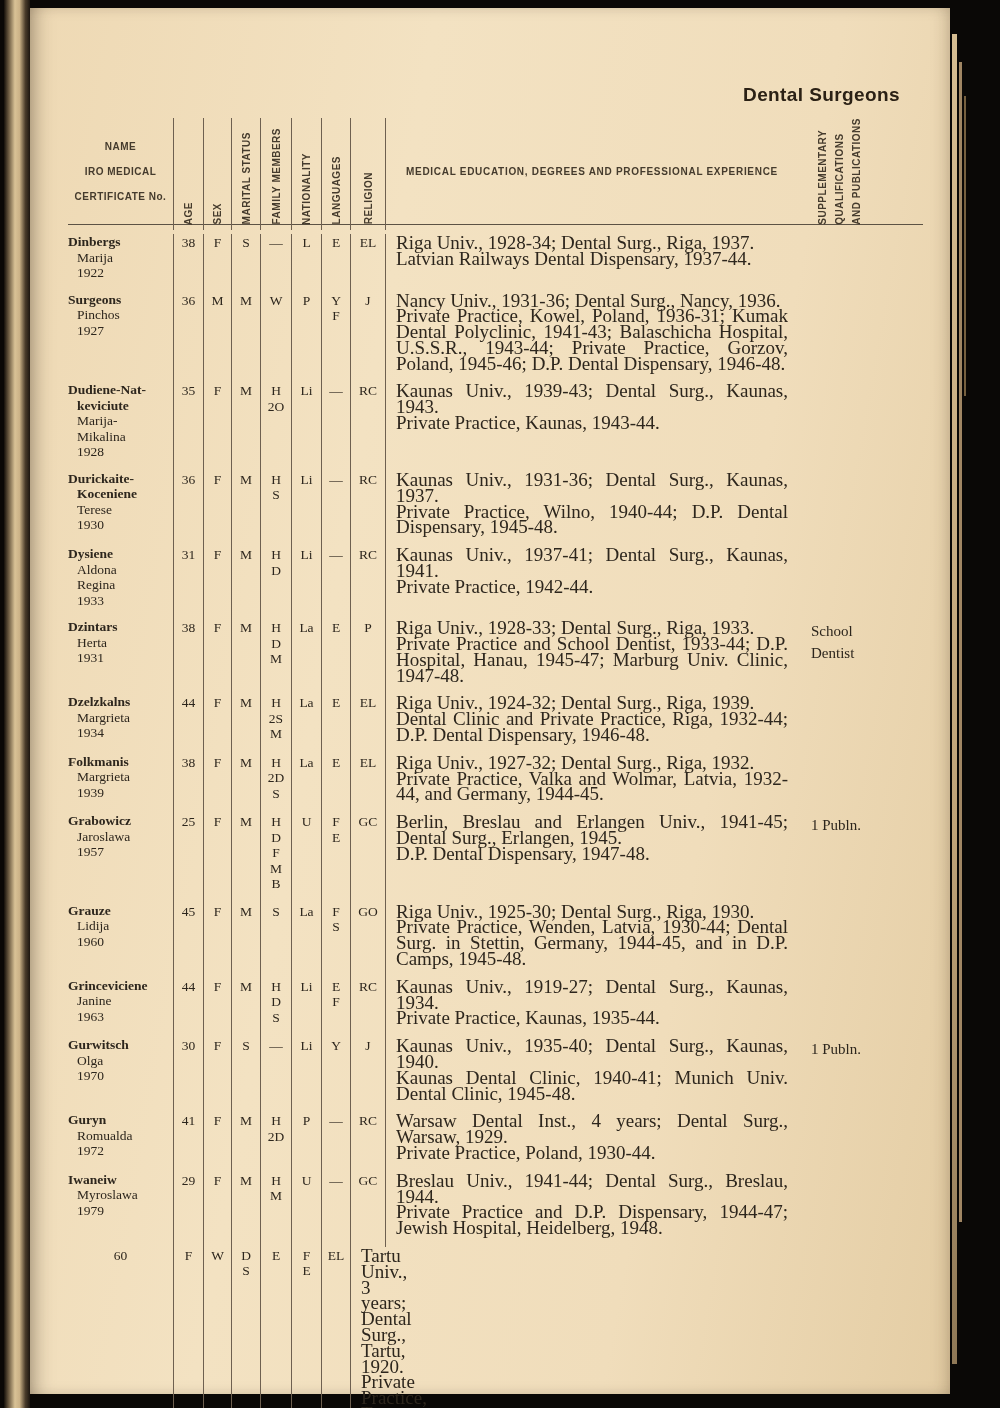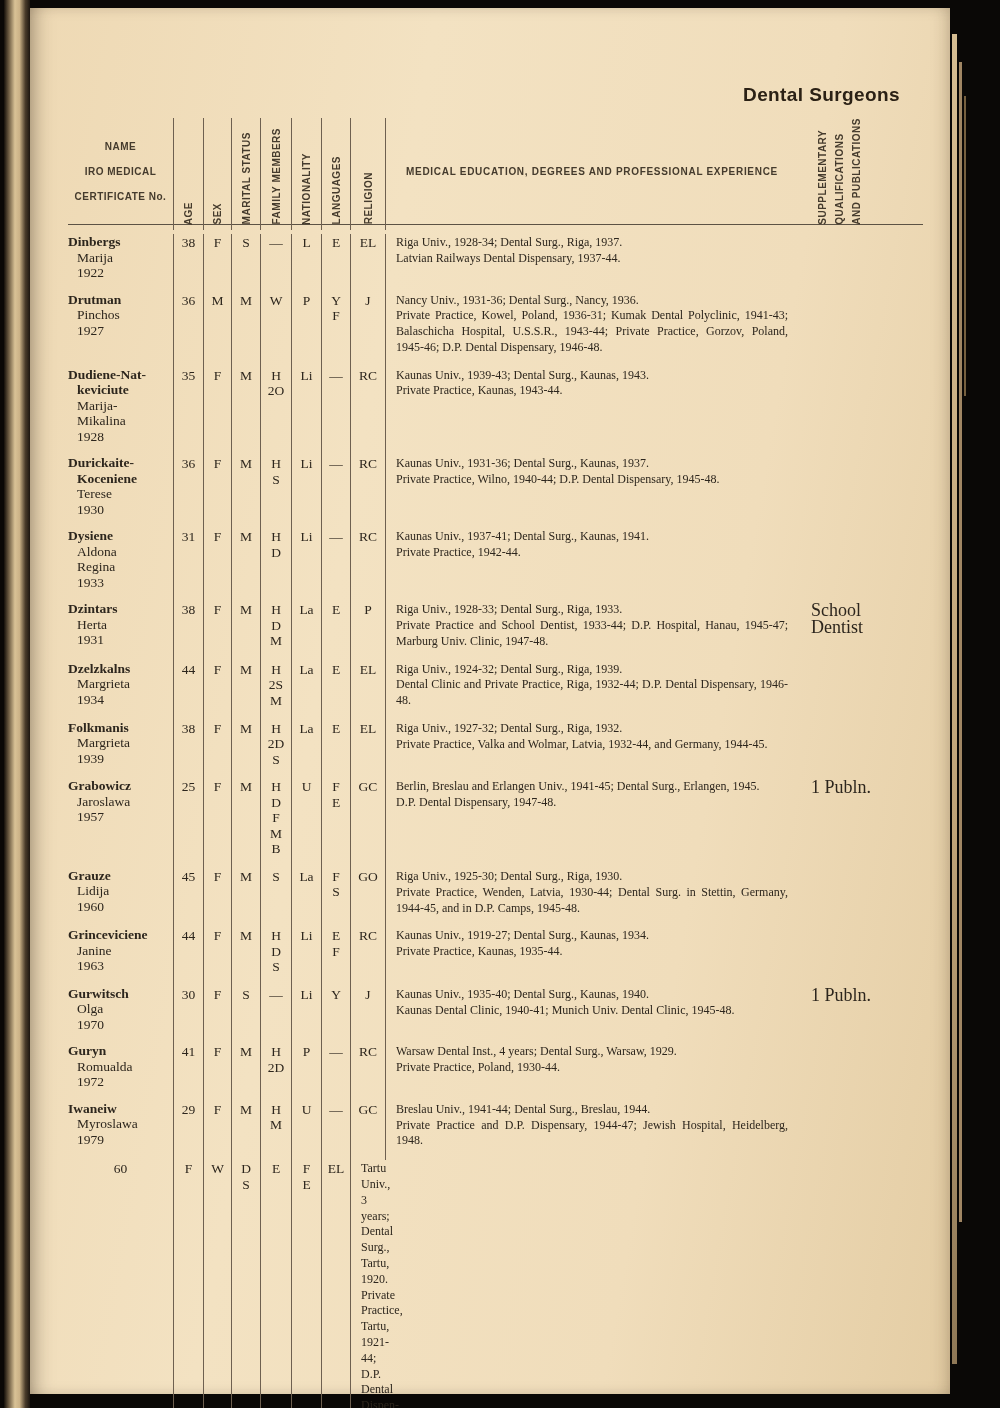--- a/index.html
+++ b/index.html
@@ -53,22 +53,22 @@
   .vert { writing-mode:vertical-rl; transform:rotate(180deg); white-space:pre-line; line-height:1.7; }
   .hedu { display:flex; align-items:center; justify-content:center; text-align:left; letter-spacing:.7px; }
 
   
   .tbody { padding-top:9px; }
   .tbody .trow > .b, .filler > .b { border-right:1px solid #6e6050; }
   .cname { padding-right:12px; }
   .surname { font-weight:bold; white-space:pre-line; padding-left:9px; text-indent:-9px; font-size:13.5px; line-height:15.5px; }
   .given   { white-space:pre-line; padding-left:9px; font-size:13.5px; line-height:15.5px; }
   .mid { text-align:center; white-space:pre-line; font-size:13.5px; line-height:15.5px; padding-top:1px; }
-  .edu { padding:1px 10px 11px 10px; text-align:justify; white-space:pre-line; font-size:12px; line-height:15.8px; }
-  .suppl { padding-left:13px; white-space:pre-line; font-size:18px; line-height:17px; padding-top:1px; }
+  .edu { padding:1px 10px 11px 10px; text-align:justify; white-space:pre-line; font-size:19px; line-height:15.8px; }
+  .suppl { padding-left:13px; white-space:pre-line; font-size:15px; line-height:22px; padding-top:1px; }
   .filler { height:26px; }
   .pageno { text-align:center; font-size:13.5px; margin-top:10px; color:#33291c; letter-spacing:1px; }
 </style>
 </head>
 <body>
 
 <div class="scan">
   <div class="edge-left"></div>
   <div class="edge-strip strip-a"></div>
   <div class="edge-strip strip-b"></div>
@@ -126,21 +126,21 @@
     <div class="c b mid">L</div>
     <div class="c b mid">E</div>
     <div class="c b mid">EL</div>
     <div class="c edu">Riga Univ., 1928-34; Dental Surg., Riga, 1937.
 Latvian Railways Dental Dispensary, 1937-44.</div>
     <div class="c suppl"></div>
   </div>
 
   <div class="trow">
     <div class="c b cname">
-      <div class="surname">Drutman</div>
+      <div class="surname">Surgeons</div>
       <div class="given">Pinchos</div>
       <div class="given">1927</div>
     </div>
     <div class="c b mid">36</div>
     <div class="c b mid">M</div>
     <div class="c b mid">M</div>
     <div class="c b mid">W</div>
     <div class="c b mid">P</div>
     <div class="c b mid">Y
 F</div>

